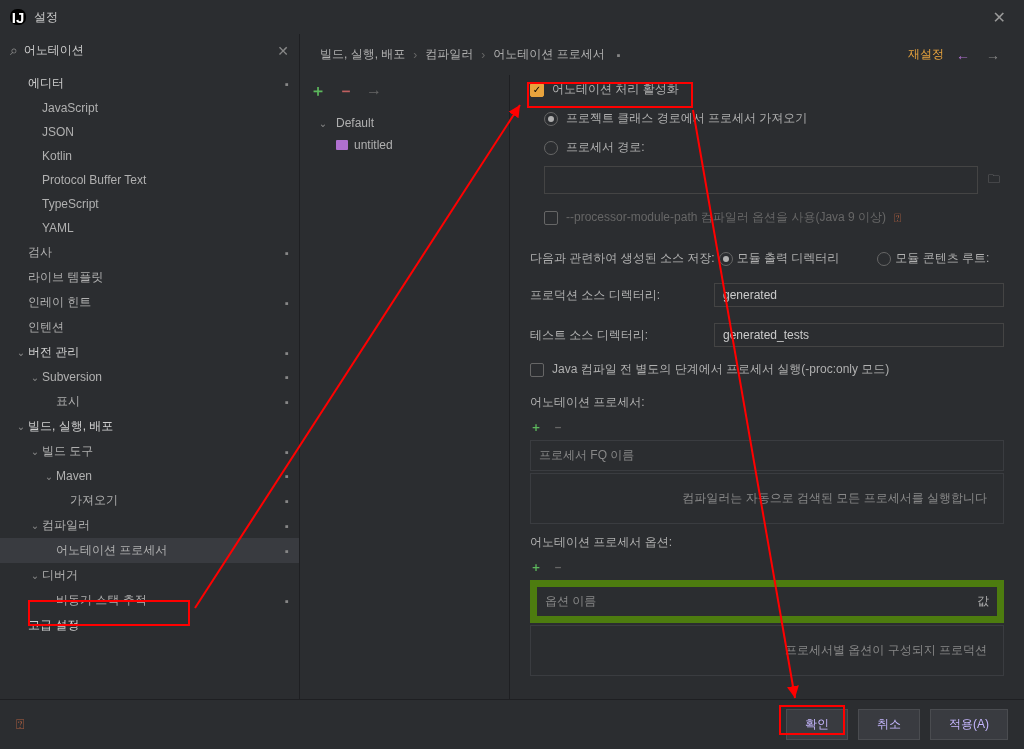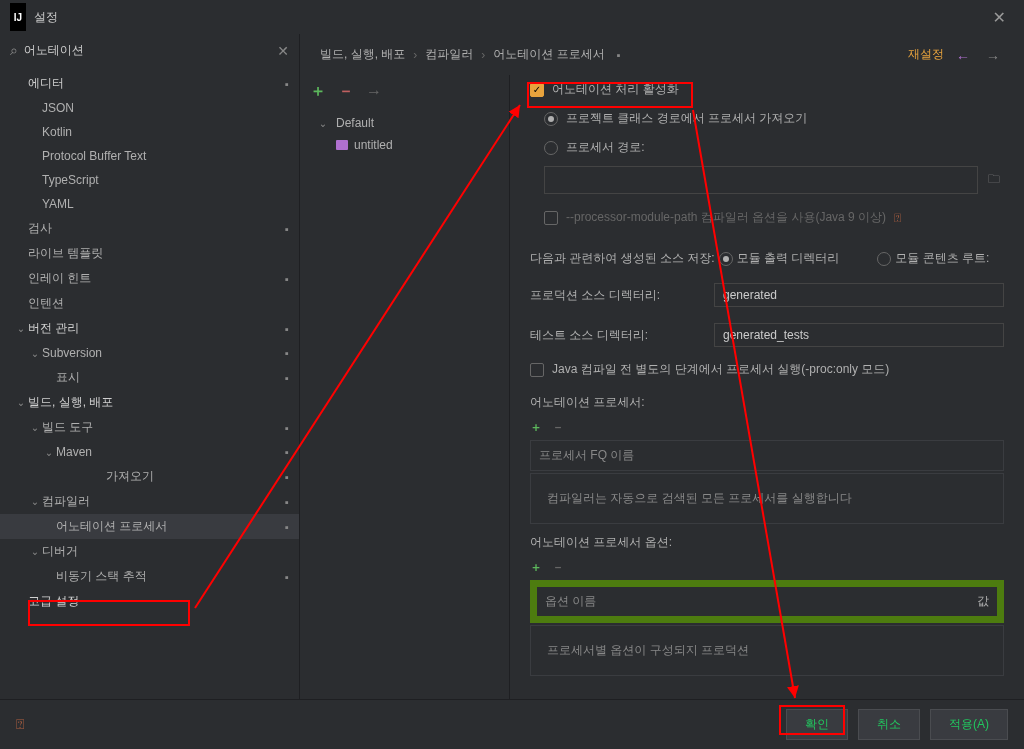--- a/index.html
+++ b/index.html
@@ -1,19 +1,19 @@
 <!DOCTYPE html>
 <html><head>
 <meta charset="utf-8">
 <style>
 * { margin: 0; padding: 0; box-sizing: border-box; font-family: "Segoe UI", "Malgun Gothic", sans-serif; }
 body { background: #2b2d30; color: #b0b0b0; width: 1024px; height: 749px; overflow: hidden; position: relative; }
 
 .titlebar { height: 34px; background: #2b2d30; display: flex; align-items: center; padding: 0 10px; }
-.titlebar-icon { width: 16px; height: 28px; background: #000; display: flex; align-items: center; justify-content: center; font-size: 10px; font-weight: bold; color: #fff; margin-right: 8px; }
+.titlebar-icon { width: 16px; height: 16px; background: #000; display: flex; align-items: center; justify-content: center; font-size: 15px; font-weight: bold; color: #fff; margin-right: 8px; border-radius: 7px; }
 .titlebar-text { font-size: 12px; color: #ccc; }
 .titlebar-close { margin-left: auto; font-size: 16px; color: #999; cursor: pointer; padding: 4px 8px; }
 
 .main { display: flex; height: 665px; }
 .sidebar { width: 300px; background: #2b2d30; border-right: 1px solid #1e1f22; overflow-y: auto; }
 .search-row { padding: 8px 10px; display: flex; align-items: center; gap: 6px; }
 .search-icon { color: #888; font-size: 14px; }
 .search-input { flex: 1; background: transparent; border: none; color: #ccc; font-size: 12px; outline: none; }
 .search-clear { color: #888; font-size: 14px; cursor: pointer; }
 
@@ -21,21 +21,21 @@
 .tree-item { display: flex; align-items: center; padding: 4px 10px; cursor: pointer; position: relative; min-height: 24px; }
 .tree-item.selected { background: #393b40; }
 .tree-arrow { width: 14px; text-align: center; color: #888; font-size: 10px; }
 .tree-label { flex: 1; color: #b0b0b0; }
 .tree-item.header > .tree-label { color: #d0d0d0; }
 .mod-icon { color: #888; font-size: 11px; margin-left: 4px; }
 .ind-0 { padding-left: 14px; }
 .ind-1 { padding-left: 28px; }
 .ind-2 { padding-left: 42px; }
 .ind-3 { padding-left: 56px; }
-.ind-4 { padding-left: 106px; }
+.ind-4 { padding-left: 70px; }
 
 .content { flex: 1; display: flex; flex-direction: column; }
 .breadcrumb { padding: 12px 20px; display: flex; align-items: center; gap: 8px; font-size: 12px; }
 .breadcrumb-item { color: #b0b0b0; }
 .breadcrumb-sep { color: #666; }
 .reset-link { margin-left: auto; color: #e8a33d; cursor: pointer; }
 .nav-arrow { color: #888; padding: 0 4px; font-size: 14px; }
 .nav-arrow.active { color: #b070d0; }
 
 .content-body { display: flex; flex: 1; overflow: hidden; }
@@ -59,28 +59,28 @@
 .field-label { min-width: 180px; color: #b0b0b0; }
 .text-input { flex: 1; background: #2b2d30; border: 1px solid #444; padding: 4px 8px; color: #ccc; font-size: 12px; }
 .path-row { display: flex; gap: 6px; padding: 4px 0 8px 0; }
 .path-input { flex: 1; background: #2b2d30; border: 1px solid #444; padding: 6px; height: 28px; }
 .browse-folder { color: #888; cursor: pointer; padding: 4px; }
 .disabled-text { color: #666; }
 .help-icon { color: #b06040; font-size: 12px; }
 .section-label { padding: 10px 0 4px 0; color: #b0b0b0; }
 .mini-toolbar { padding: 4px 0; display: flex; gap: 10px; }
 .placeholder-box { background: #2b2d30; border: 1px solid #3a3c40; padding: 6px 8px; color: #888; }
-.hint-box { background: #2b2d30; border: 1px solid #3a3c40; padding: 16px; text-align: left; color: #888; margin-top: 2px; }
+.hint-box { background: #2b2d30; border: 1px solid #3a3c40; padding: 16px; text-align: right; color: #888; margin-top: 2px; }
 .option-header { display: flex; padding: 6px 8px; border: 7px solid #4d7c0f; background: #2b2d30; }
 .option-header > div:first-child { flex: 1; color: #888; }
 
 .footer { height: 50px; border-top: 1px solid #1e1f22; display: flex; align-items: center; padding: 0 16px; }
 .footer-help { color: #b06040; font-size: 14px; cursor: pointer; }
 .footer-buttons { margin-left: auto; display: flex; gap: 10px; }
-.btn { padding: 6px 18px; background: #393b40; border: 1px solid #4a4c50; color: #22c55e; font-size: 12px; cursor: pointer; }
+.btn { padding: 6px 18px; background: #393b40; border: 1px solid #4a4c50; color: #c4b5fd; font-size: 12px; cursor: pointer; }
 
 .annotation { position: absolute; border: 2px solid #ff0000; pointer-events: none; }
 svg.arrows { position: absolute; top: 0; left: 0; pointer-events: none; }
 </style>
 </head>
 <body>
 
 <div class="titlebar">
   <div class="titlebar-icon">IJ</div>
   <div class="titlebar-text">설정</div>
@@ -93,20 +93,23 @@
       <span class="search-icon">⌕</span>
       <input class="search-input" value="어노테이션" style="">
       <span class="search-clear">✕</span>
     </div>
     <div class="tree">
       <div class="tree-item header ind-1">
           <span class="tree-label">에디터</span>
           <span class="mod-icon">▪</span>
         </div>
       <div id="editor-children">
+          <div class="tree-item ind-2">
+            <span class="tree-label">JavaScript</span>
+          </div>
           <div class="tree-item ind-2">
             <span class="tree-label">JSON</span>
           </div>
           <div class="tree-item ind-2">
             <span class="tree-label">Kotlin</span>
           </div>
           <div class="tree-item ind-2">
             <span class="tree-label">Protocol Buffer Text</span>
           </div>
           <div class="tree-item ind-2">

